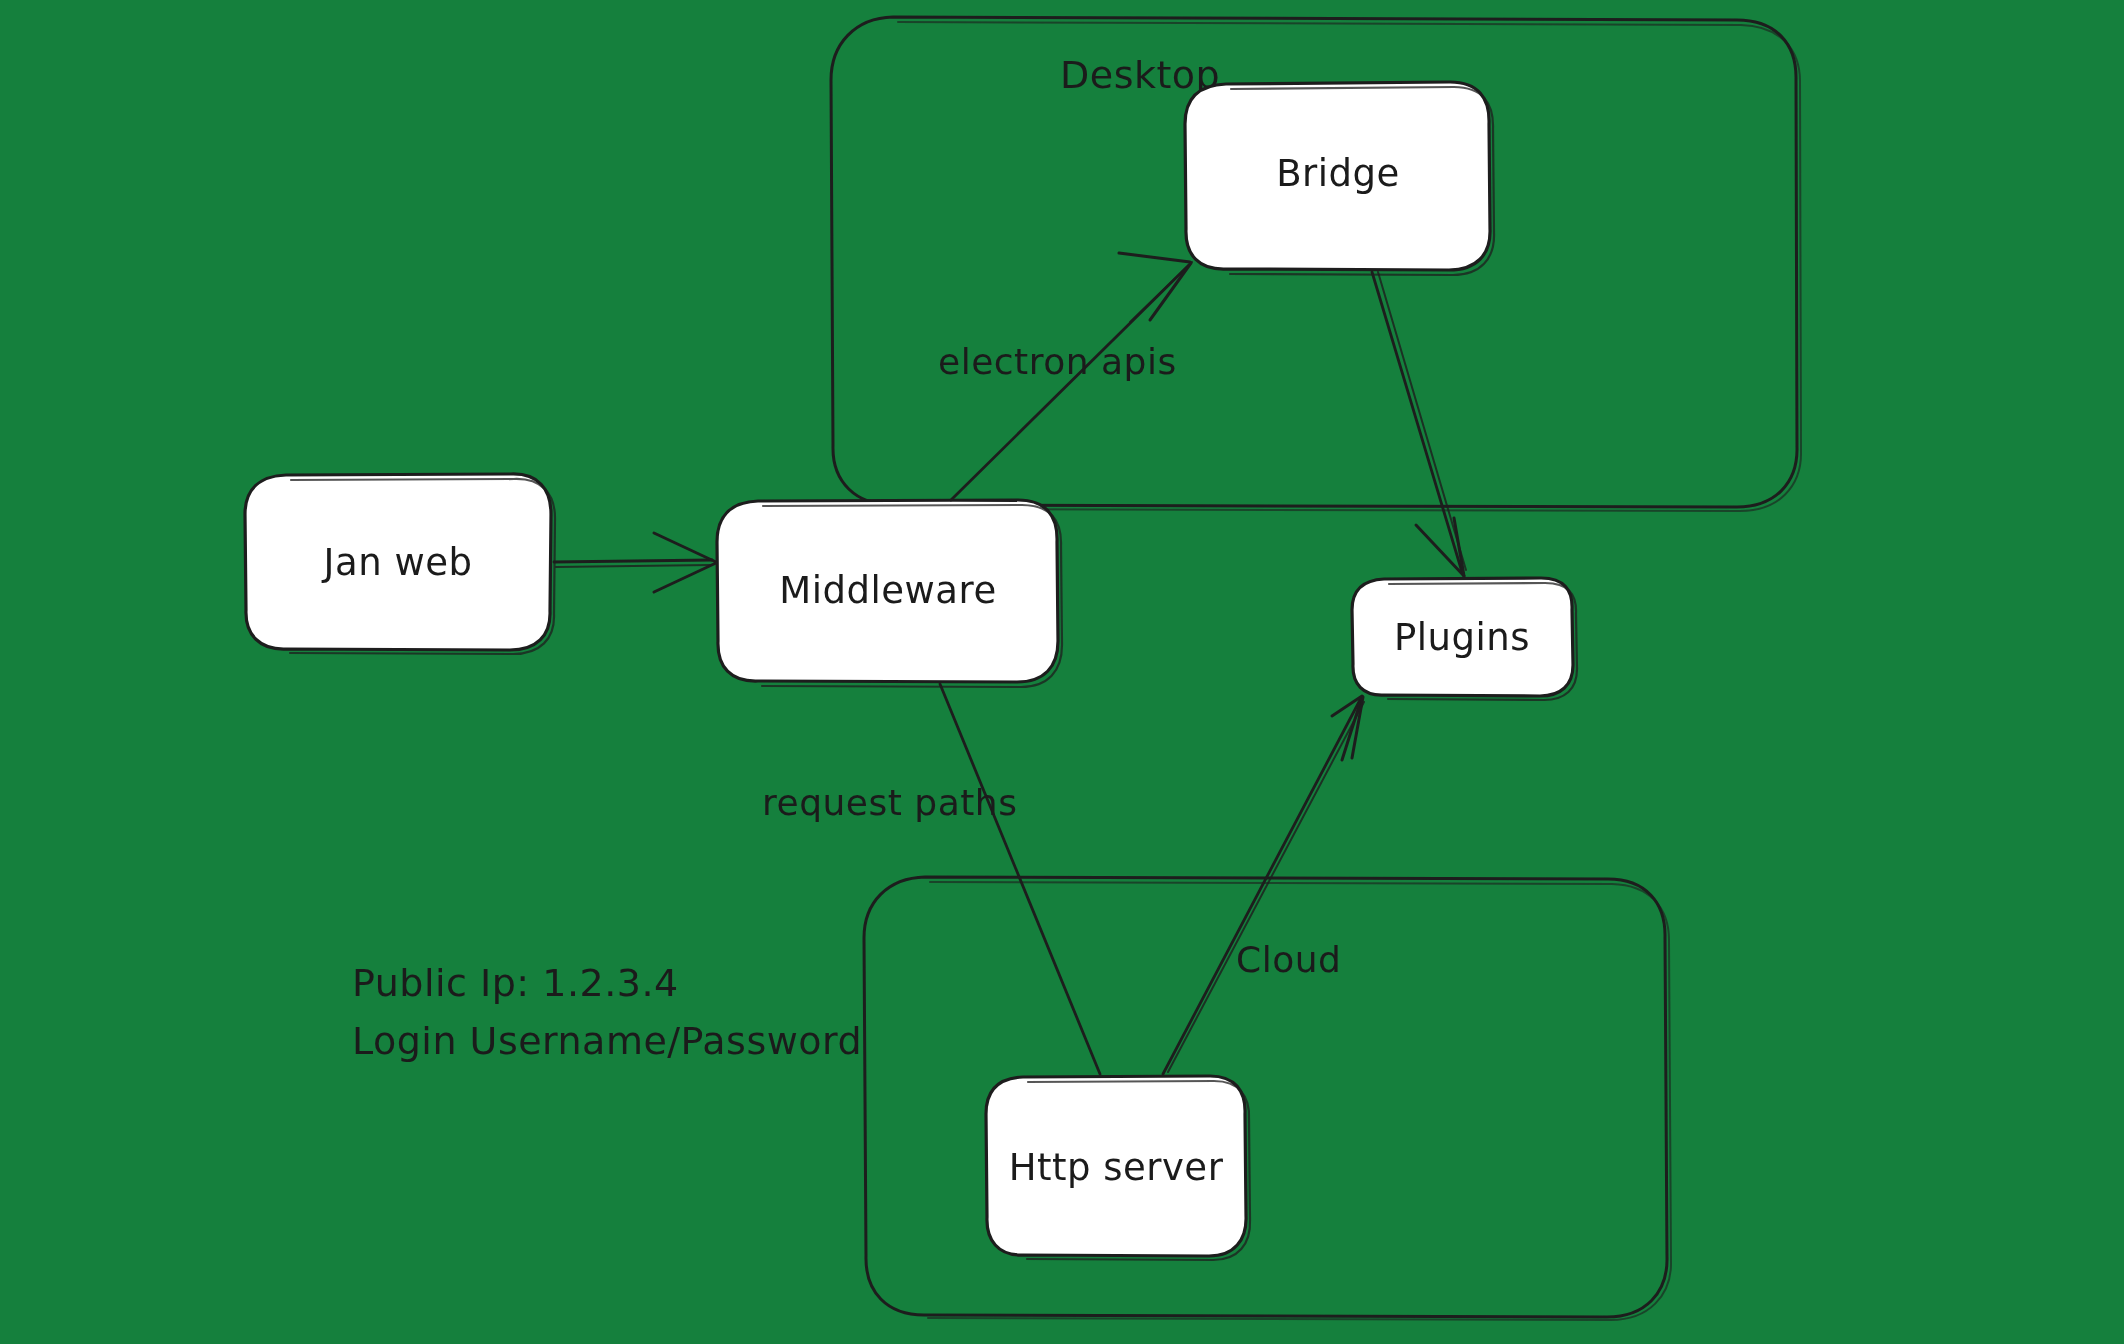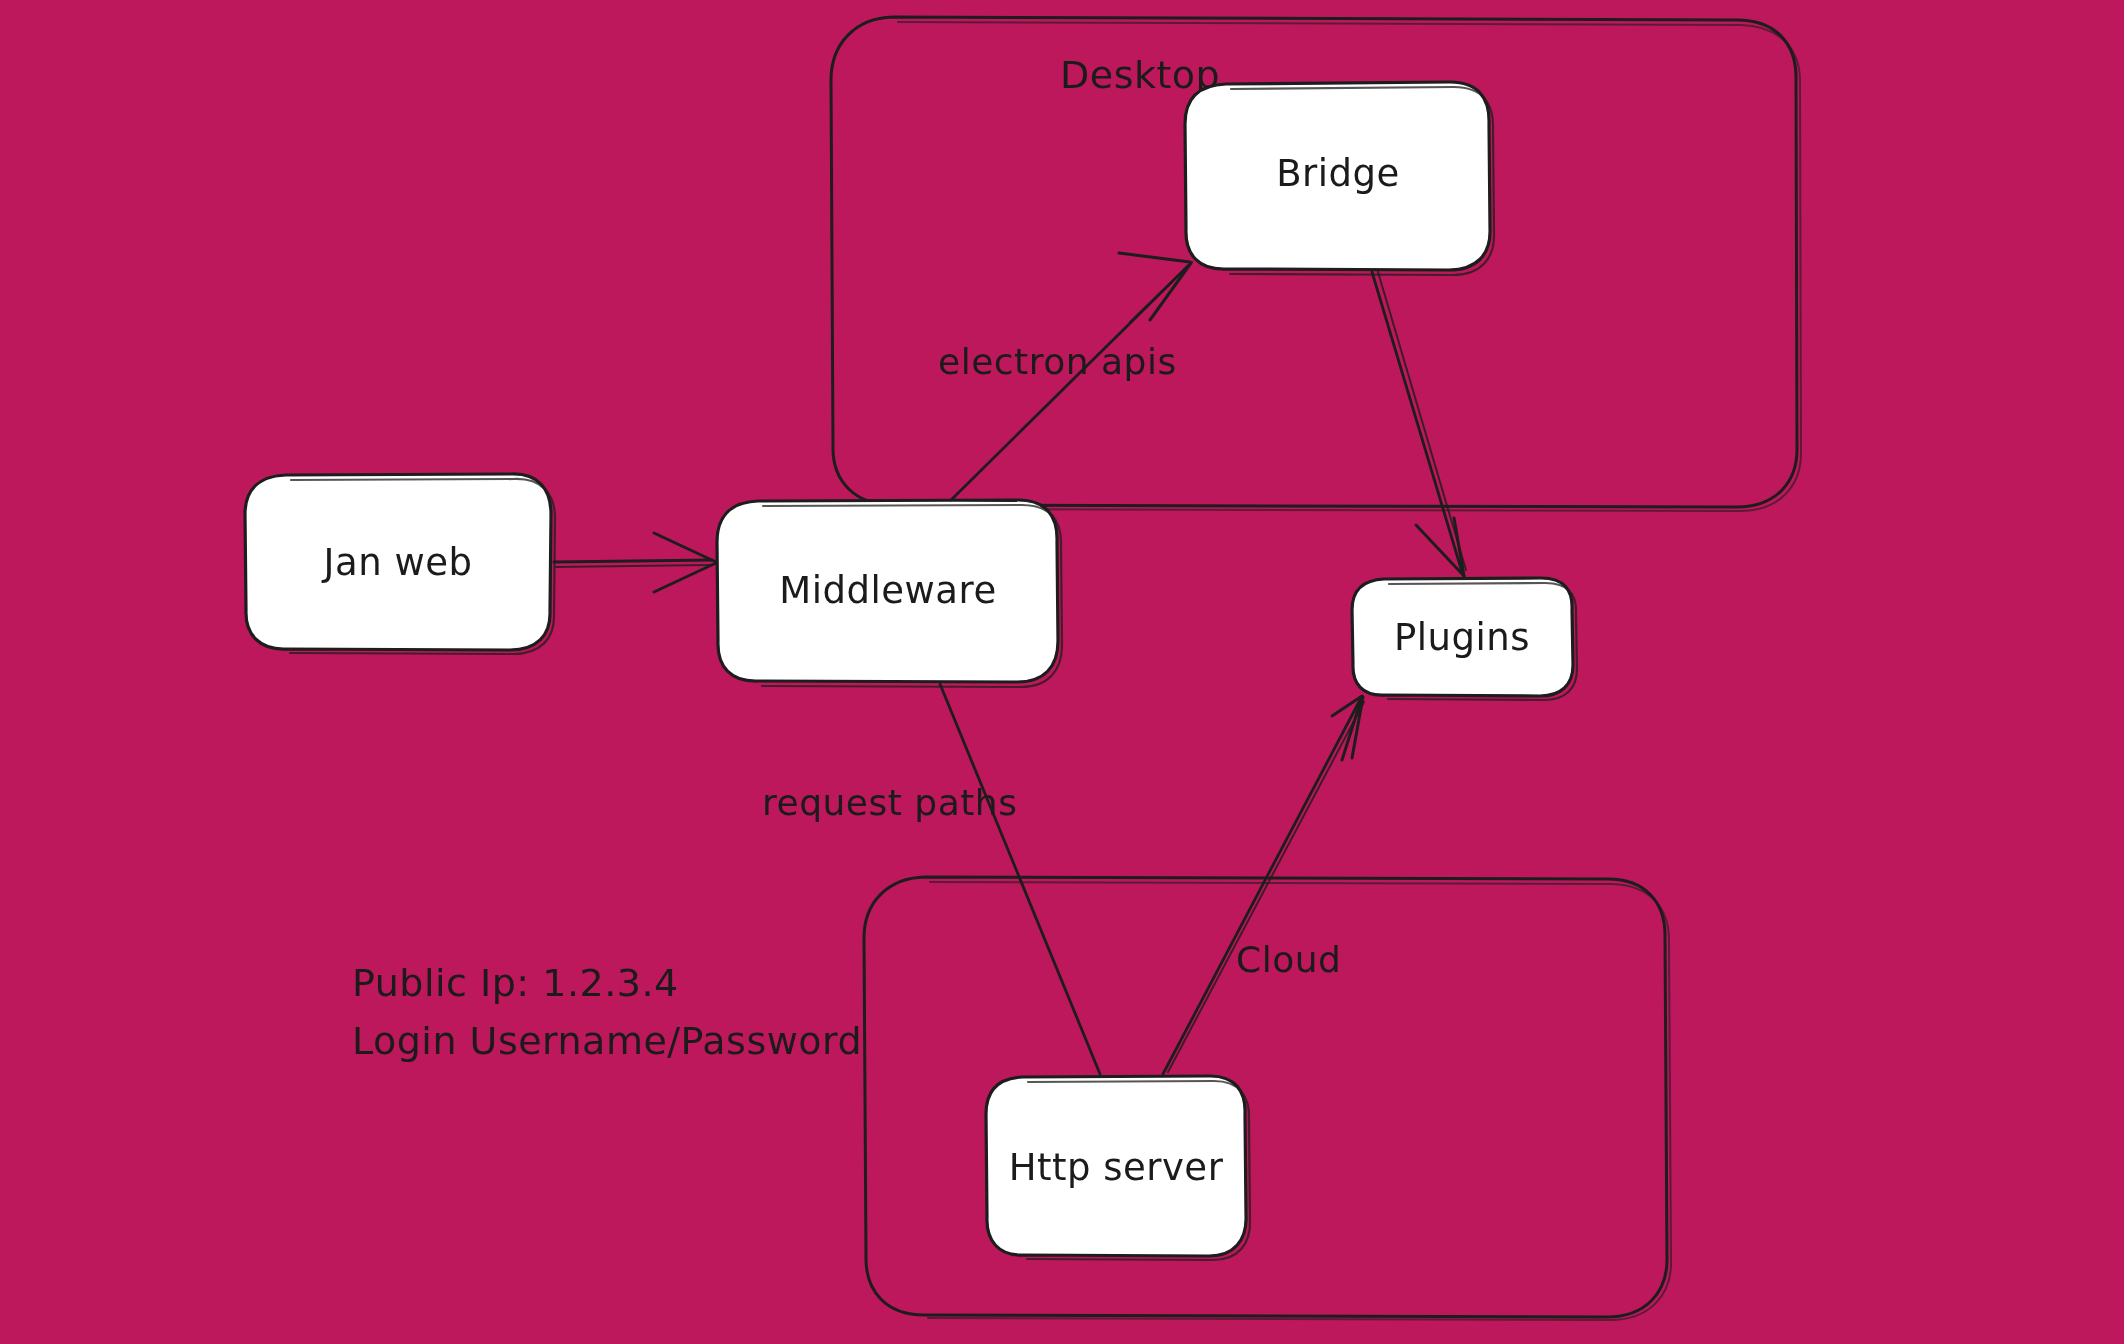--- a/index.html
+++ b/index.html
@@ -11,21 +11,21 @@
   body {
     width: 2124px;
     height: 1344px;
     overflow: hidden;
     font-family: "DejaVu Sans", sans-serif;
   }
   #canvas-root {
     position: relative;
     width: 2124px;
     height: 1344px;
-    background: #be185d;
+    background: #15803d;
   }
   svg.diagram {
     position: absolute;
     top: 0;
     left: 0;
     width: 2124px;
     height: 1344px;
     display: block;
   }
   .hand-text {

